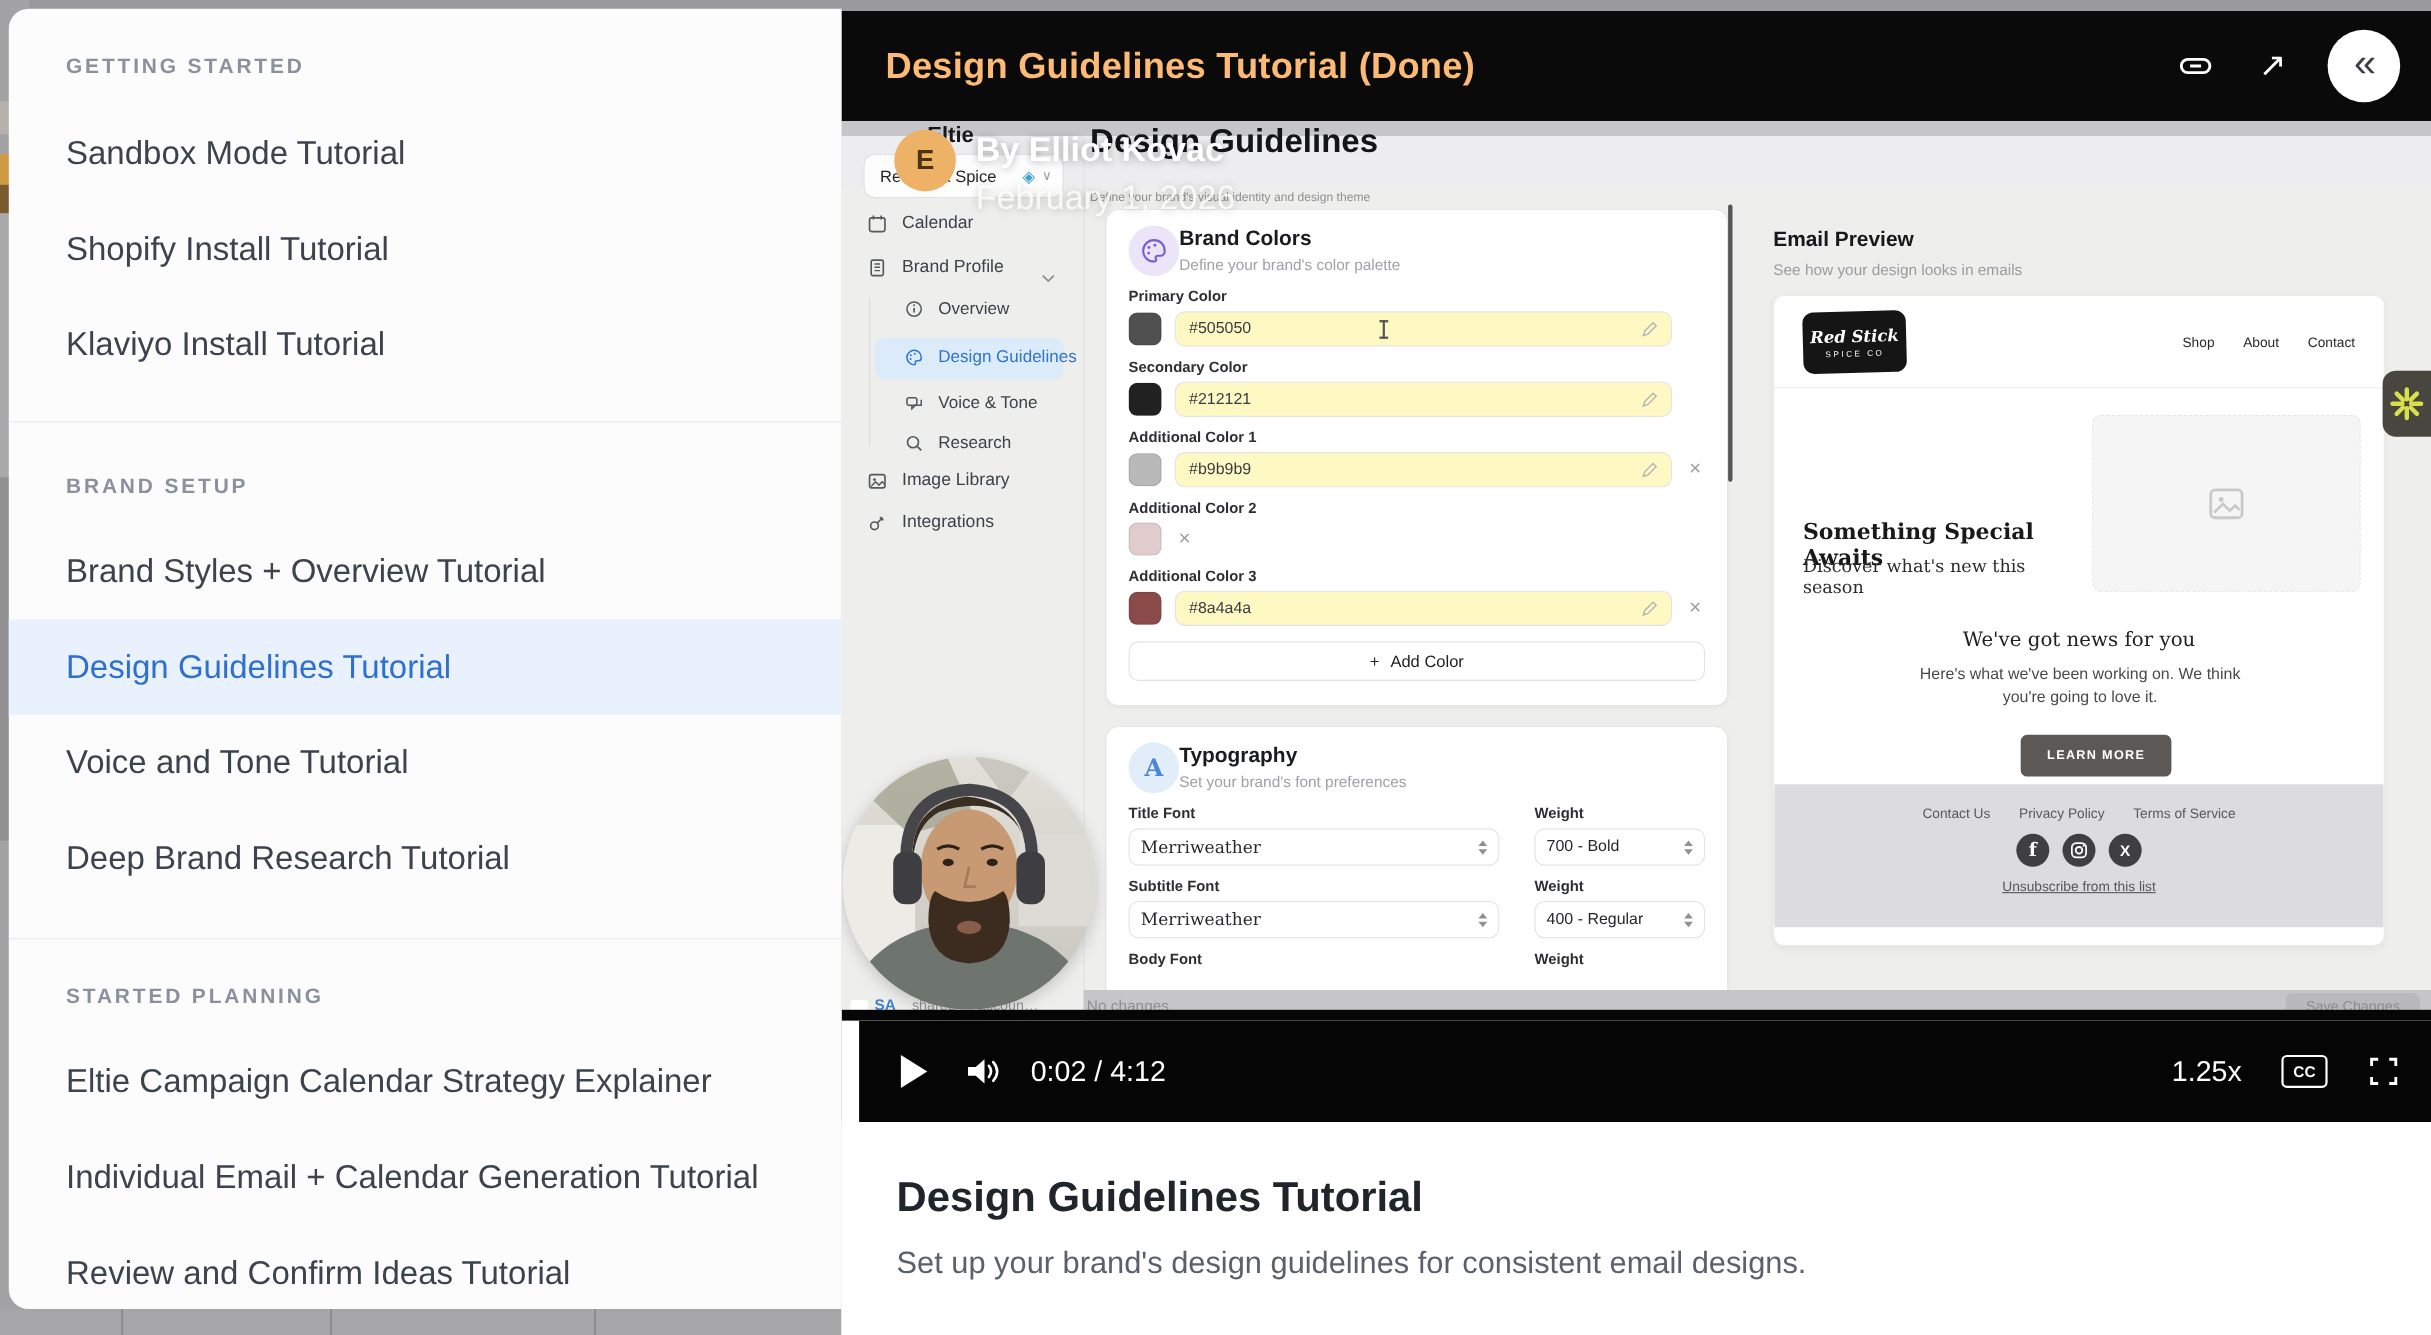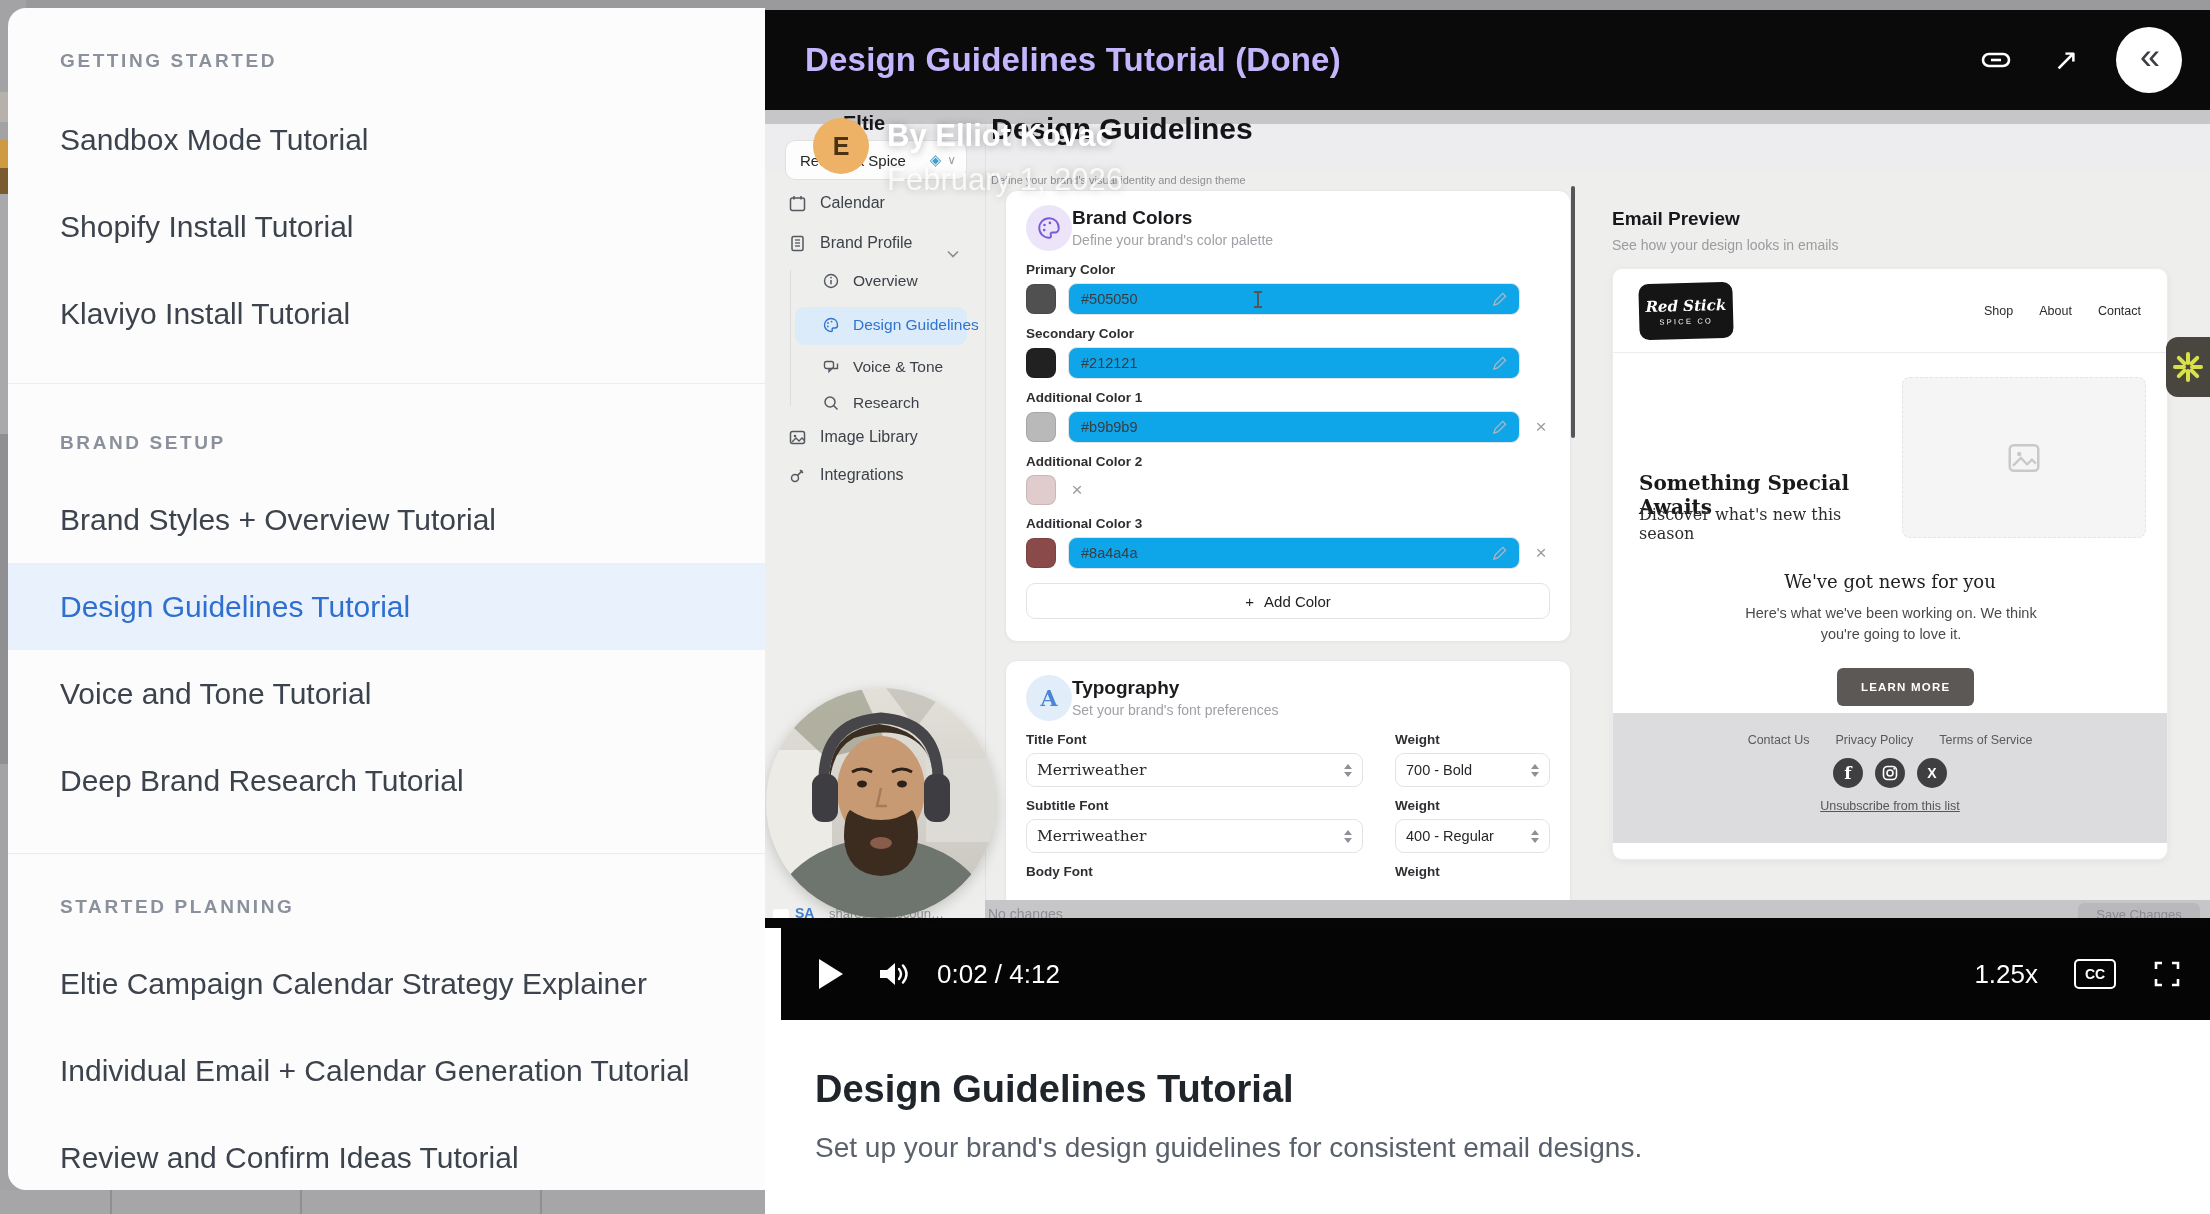--- a/index.html
+++ b/index.html
@@ -19,21 +19,21 @@
   .s-item { position:absolute; left:0; width:757px; height:87px; display:flex; align-items:center;
             padding-left:52px; font-size:30px; color:#3d434d; cursor:pointer; }
   .s-item.selected { background:#e9f2fc; color:#2e6fd0; }
   .s-div { position:absolute; left:0; width:757px; height:1px; background:#ececee; }
 
   
   .panel { position:absolute; left:765px; top:10px; width:1445px; height:1204px; background:#fff; z-index:4; }
 
   .vheader { position:absolute; left:0; top:0; width:1445px; height:100px; background:#0a0a0a;
              display:flex; align-items:center; }
-  .vheader .title { margin-left:40px; color:#c4b5fd; font-size:33px; font-weight:600; letter-spacing:.2px; }
+  .vheader .title { margin-left:40px; color:#fdba74; font-size:33px; font-weight:600; letter-spacing:.2px; }
   .vh-icons { position:absolute; right:28px; top:0; height:100px; display:flex; align-items:center; gap:30px; }
   .icon-btn { width:40px; height:40px; display:flex; align-items:center; justify-content:center; color:#fff; cursor:pointer; }
   .arrow-glyph { font-size:30px; color:#fff; line-height:1; }
   .collapse-btn { width:66px; height:66px; border-radius:50%; background:#fff; display:flex; align-items:center;
                   justify-content:center; cursor:pointer; }
   .collapse-btn span { font-size:36px; color:#3e3e42; line-height:1; margin-top:-6px; letter-spacing:-2px; }
 
   
   .stage { position:absolute; left:0; top:100px; width:1445px; height:818px; overflow:hidden;
            background:linear-gradient(#c6c6c8 0 14px, #ededef 14px 60px, #eeeeec 60px); }
@@ -70,21 +70,21 @@
   .card { position:absolute; background:#fff; border:1px solid #e7e7ea; border-radius:12px;
           box-shadow:0 1px 3px rgba(0,0,0,.04); padding:14px 20px; }
   .card-head { display:flex; align-items:flex-start; }
   .card-ic { width:46px; height:46px; border-radius:50%; display:flex; align-items:center; justify-content:center; }
   .card-ttl { font-size:19px; font-weight:700; color:#1a1b1e; margin-top:2px; }
   .card-sub { font-size:14px; color:#a0a0a6; margin-top:3px; }
 
   .f-label { font-size:13.5px; font-weight:600; color:#2e2f33; margin:11px 0 6px; }
   .f-row { display:flex; align-items:center; gap:12px; }
   .swatch { width:30px; height:30px; border-radius:8px; border:1px solid rgba(0,0,0,.10); flex:0 0 auto; }
-  .f-input { flex:1; height:32px; border:1px solid #e3e3e6; border-radius:9px; background:#0ea5e9;
+  .f-input { flex:1; height:32px; border:1px solid #e3e3e6; border-radius:9px; background:#fef9c3;
              display:flex; align-items:center; padding:0 12px; }
   .f-input .val { font-size:14.5px; color:#3a3b40; }
   .f-input .pencil { margin-left:auto; color:#b4b4ba; display:flex; }
   .f-x { width:18px; text-align:center; font-size:19px; color:#9c9ca2; cursor:pointer; }
   .f-spacer { width:18px; }
   .ibeam { width:2px; height:17px; background:#555; position:relative; margin-left:120px; }
   .ibeam:before,.ibeam:after{content:"";position:absolute;left:-3px;width:8px;height:2px;background:#555;}
   .ibeam:before{top:0}.ibeam:after{bottom:0}
   .add-btn { margin-top:14px; height:36px; border:1px solid #e3e3e6; border-radius:9px; background:#fff;
              display:flex; align-items:center; justify-content:center; gap:10px; font-size:15px; color:#222; cursor:pointer; }

